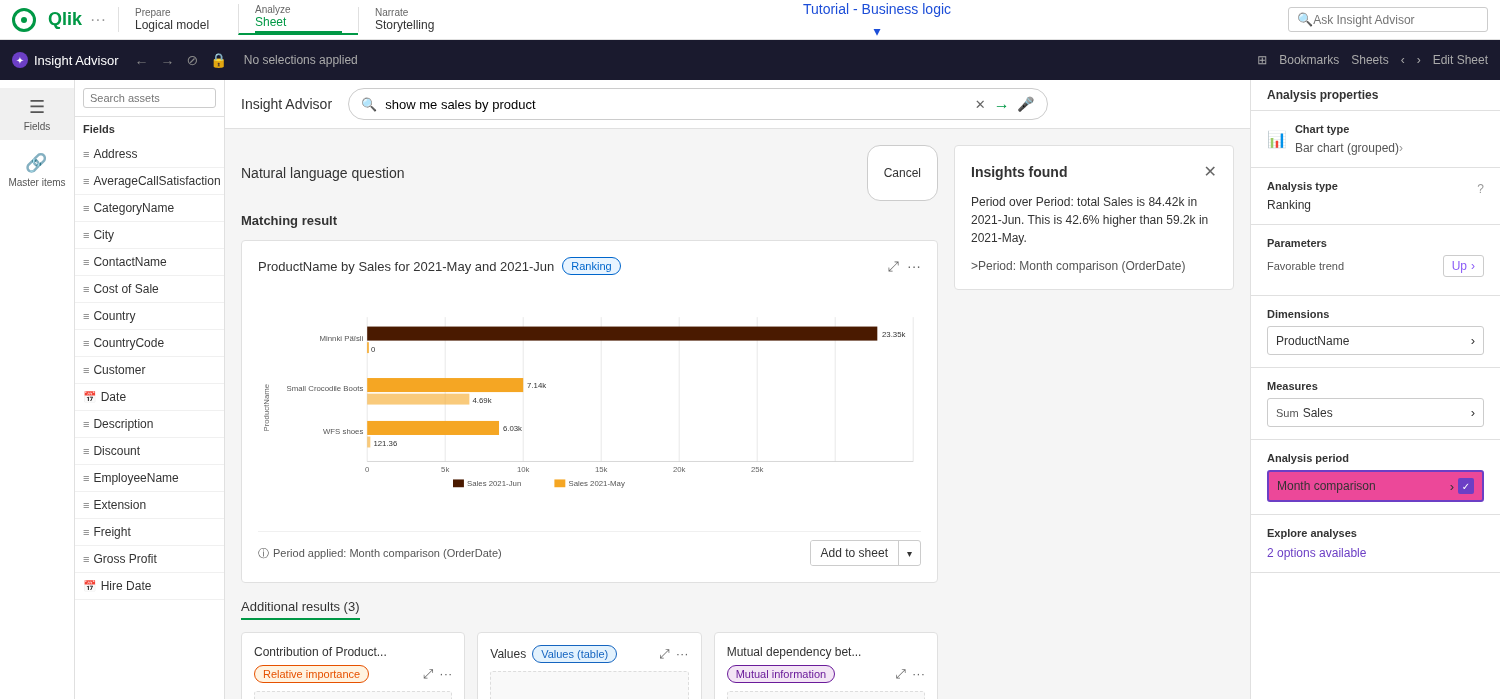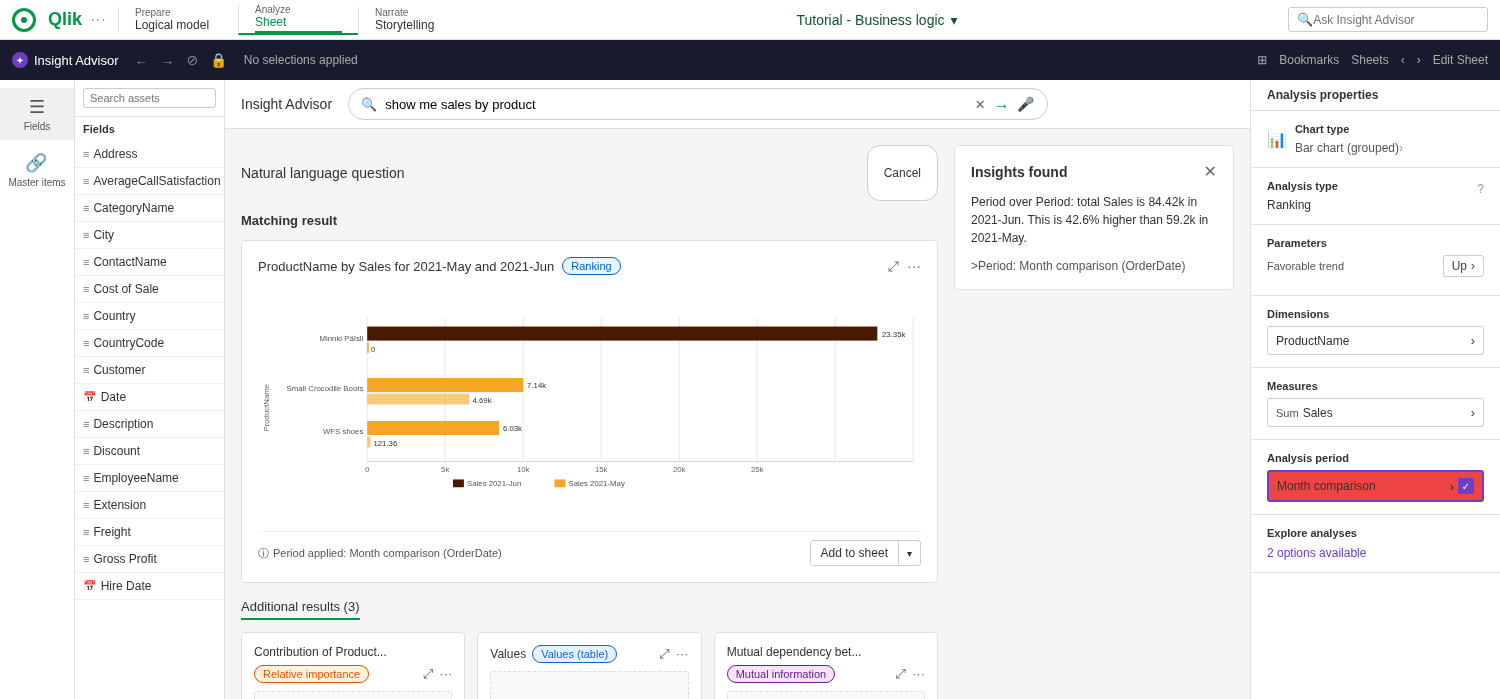--- a/index.html
+++ b/index.html
@@ -6,21 +6,21 @@
     body { font-family: 'Segoe UI', Arial, sans-serif; font-size: 13px; background: #f5f5f5; color: #333; overflow: hidden; width: 1500px; height: 699px; }
 
     
     .top-bar { display: flex; align-items: center; height: 40px; background: #fff; border-bottom: 1px solid #e0e0e0; }
     .top-bar-logo { display: flex; align-items: center; padding: 0 12px; gap: 8px; }
     .top-bar-section { display: flex; flex-direction: column; padding: 0 16px; border-left: 1px solid #e0e0e0; min-width: 120px; cursor: pointer; }
     .top-bar-section .label { font-size: 10px; color: #666; }
     .top-bar-section .value { font-size: 12px; color: #333; display: flex; align-items: center; gap: 4px; }
     .top-bar-section .value.active { color: #009845; border-bottom: 2px solid #009845; padding-bottom: 2px; }
     .top-bar-center { flex: 1; display: flex; justify-content: center; align-items: center; gap: 8px; }
-    .top-bar-title { font-size: 14px; color: #14532d; display: flex; align-items: center; gap: 6px; cursor: pointer; }
+    .top-bar-title { font-size: 14px; color: #1d4ed8; display: flex; align-items: center; gap: 6px; cursor: pointer; flex-direction: column; }
     .top-bar-right { display: flex; align-items: center; gap: 8px; padding: 0 12px; }
     .search-box-top { display: flex; align-items: center; border: 1px solid #ccc; border-radius: 3px; padding: 4px 8px; background: #fff; min-width: 200px; }
     .search-box-top input { border: none; outline: none; font-size: 12px; background: transparent; }
 
     
     .second-bar { display: flex; align-items: center; height: 40px; background: #1a1a2e; padding: 0 12px; gap: 16px; }
     .insight-advisor-btn { display: flex; align-items: center; gap: 6px; color: #fff; font-size: 13px; cursor: pointer; }
     .insight-dot { width: 16px; height: 16px; background: #6c3fc5; border-radius: 50%; display: flex; align-items: center; justify-content: center; }
     .second-bar-icons { display: flex; align-items: center; gap: 12px; color: #aaa; }
     .second-bar-icons span { cursor: pointer; font-size: 14px; }
@@ -105,27 +105,27 @@
     .right-sidebar-header { padding: 8px 16px; border-bottom: 1px solid #e0e0e0; font-size: 12px; font-weight: 600; color: #333; }
     .right-section { padding: 12px 16px; border-bottom: 1px solid #e0e0e0; }
     .right-section-title { font-size: 11px; color: #333; font-weight: 600; margin-bottom: 6px; }
     .right-section-value { font-size: 12px; color: #555; display: flex; align-items: center; justify-content: space-between; }
     .right-chevron { color: #999; }
     .analysis-type-row { display: flex; align-items: center; justify-content: space-between; }
     .help-icon { color: #999; font-size: 12px; cursor: pointer; }
     .analysis-type-value { font-size: 12px; color: #333; }
     .param-row { display: flex; align-items: center; justify-content: space-between; margin-bottom: 6px; }
     .param-label { font-size: 11px; color: #555; }
-    .param-value { display: flex; align-items: flex-start; gap: 4px; font-size: 12px; color: #404040; border: 1px solid #ccc; border-radius: 3px; padding: 3px 8px; cursor: pointer; }
+    .param-value { display: flex; align-items: flex-start; gap: 4px; font-size: 12px; color: #8b5cf6; border: 1px solid #ccc; border-radius: 3px; padding: 3px 8px; cursor: pointer; }
     .dimension-row { display: flex; align-items: center; justify-content: space-between; border: 1px solid #ccc; border-radius: 3px; padding: 6px 8px; cursor: pointer; }
     .dimension-label { font-size: 12px; color: #333; }
     .measures-row { display: flex; align-items: center; gap: 4px; border: 1px solid #ccc; border-radius: 3px; padding: 6px 8px; cursor: pointer; }
     .measure-tag { font-size: 11px; color: #555; }
     .measure-value { font-size: 12px; color: #333; }
-    .period-selector { display: flex; align-items: center; justify-content: space-between; border: 2px solid #6c3fc5; border-radius: 3px; padding: 6px 8px; cursor: pointer; background: #ef4444; }
+    .period-selector { display: flex; align-items: center; justify-content: space-between; border: 2px solid #6c3fc5; border-radius: 3px; padding: 6px 8px; cursor: pointer; background: #ec4899; }
     .period-selector-label { font-size: 12px; color: #333; }
     .period-checkbox { width: 16px; height: 16px; background: #6c3fc5; border-radius: 2px; display: flex; align-items: center; justify-content: center; color: #fff; font-size: 10px; }
     .explore-link { font-size: 12px; color: #6c3fc5; cursor: pointer; }
 
     
     .matching-result { font-size: 13px; font-weight: 600; color: #333; margin-bottom: 12px; }
 
     
     .chart-svg-container { width: 100%; height: 240px; }
 

